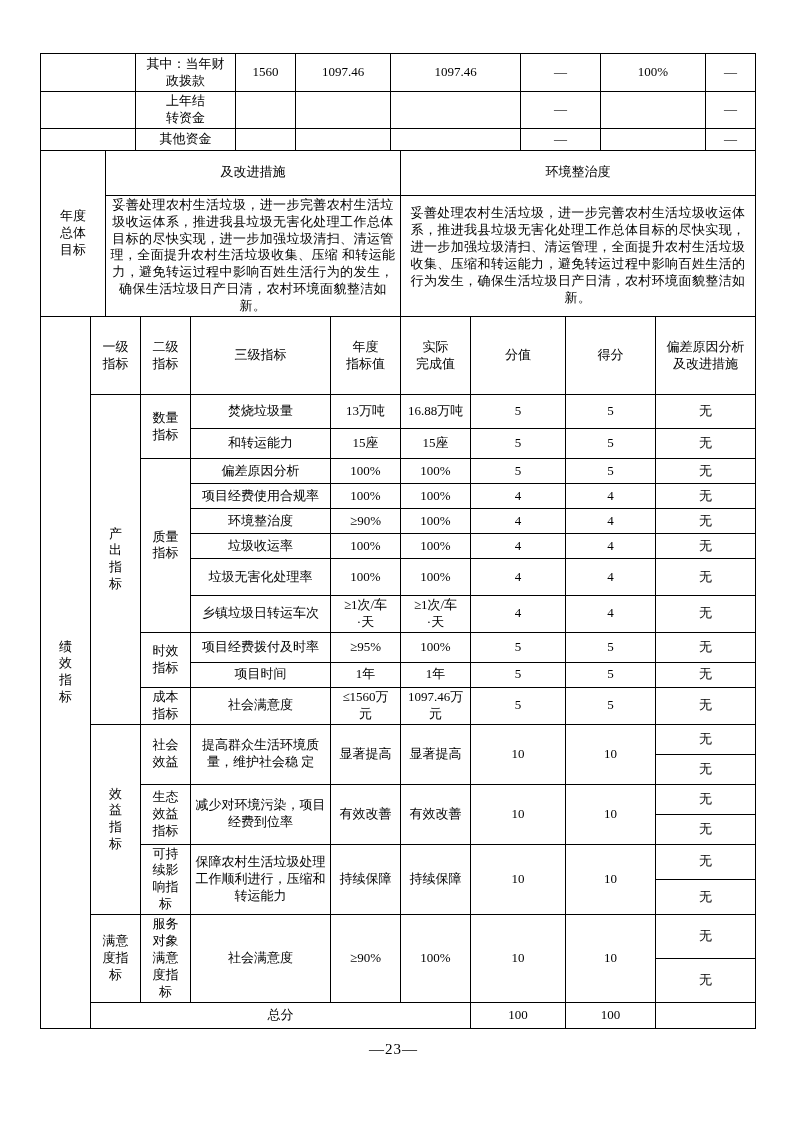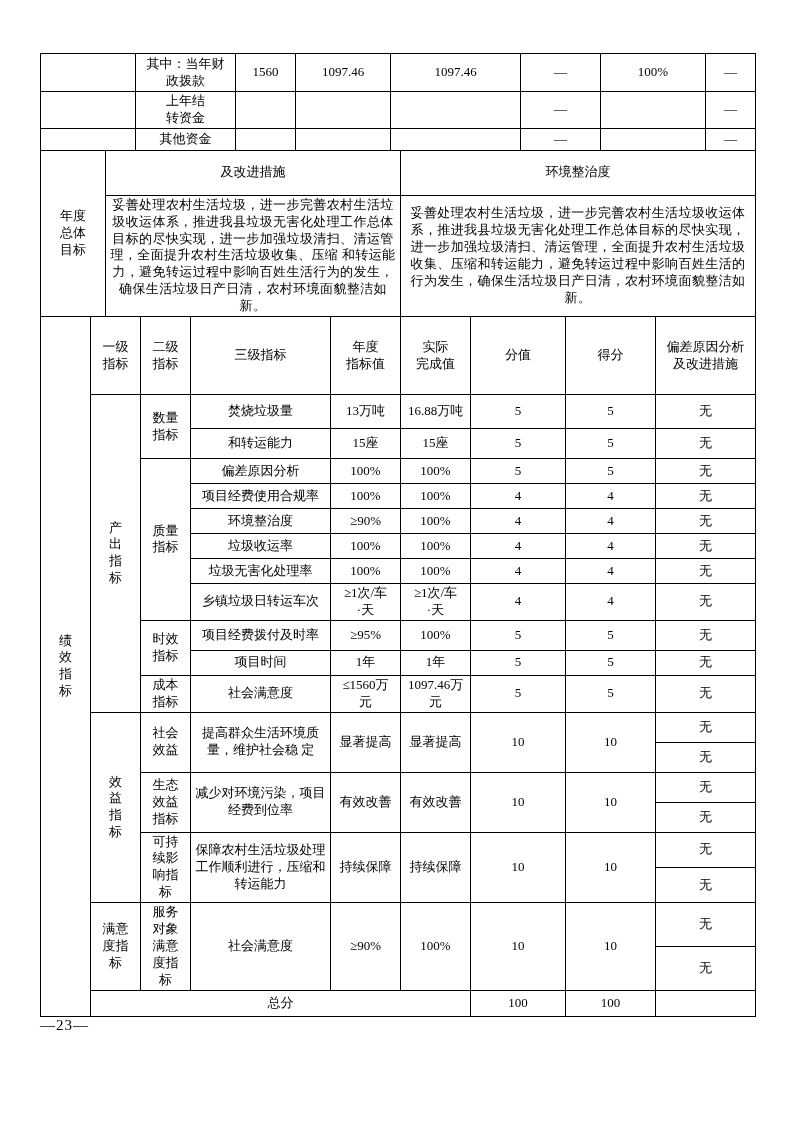--- a/index.html
+++ b/index.html
@@ -19,22 +19,22 @@
   .tl{text-align:left;}
   .vtop{vertical-align:top;padding-top:4px;}
   .para{
     text-align:left;vertical-align:top;font-size:12.5px;line-height:1.18;
     padding:3px 5px;letter-spacing:0.4px;
   }
   .side{line-height:1.85;font-size:13.5px;}
   .grp{line-height:1.2;}
   .mt{margin-top:-1px;}
   .pagenum{
-    width:715px;box-sizing:border-box;text-align:left;padding-right:8px;
-    font-size:15px;letter-spacing:1px;
+    width:715px;box-sizing:border-box;text-align:center;padding-right:8px;
+    margin-top:12px;font-size:15px;letter-spacing:1px;
   }
 </style>
 </head>
 <body>
 
 <div class="page">
 
   <table class="t">
     <colgroup>
       <col style="width:95px">
@@ -185,21 +185,21 @@
         <td>无</td>
       </tr>
       <tr style="height:25px">
         <td class="tl">垃圾收运率</td>
         <td>100%</td>
         <td>100%</td>
         <td>4</td>
         <td>4</td>
         <td>无</td>
       </tr>
-      <tr style="height:25px">
+      <tr style="height:37px">
         <td class="tl">垃圾无害化处理率</td>
         <td>100%</td>
         <td>100%</td>
         <td>4</td>
         <td>4</td>
         <td>无</td>
       </tr>
       <tr style="height:36px">
         <td class="tl">乡镇垃圾日转运车次</td>
         <td class="pre">≥1次/车

